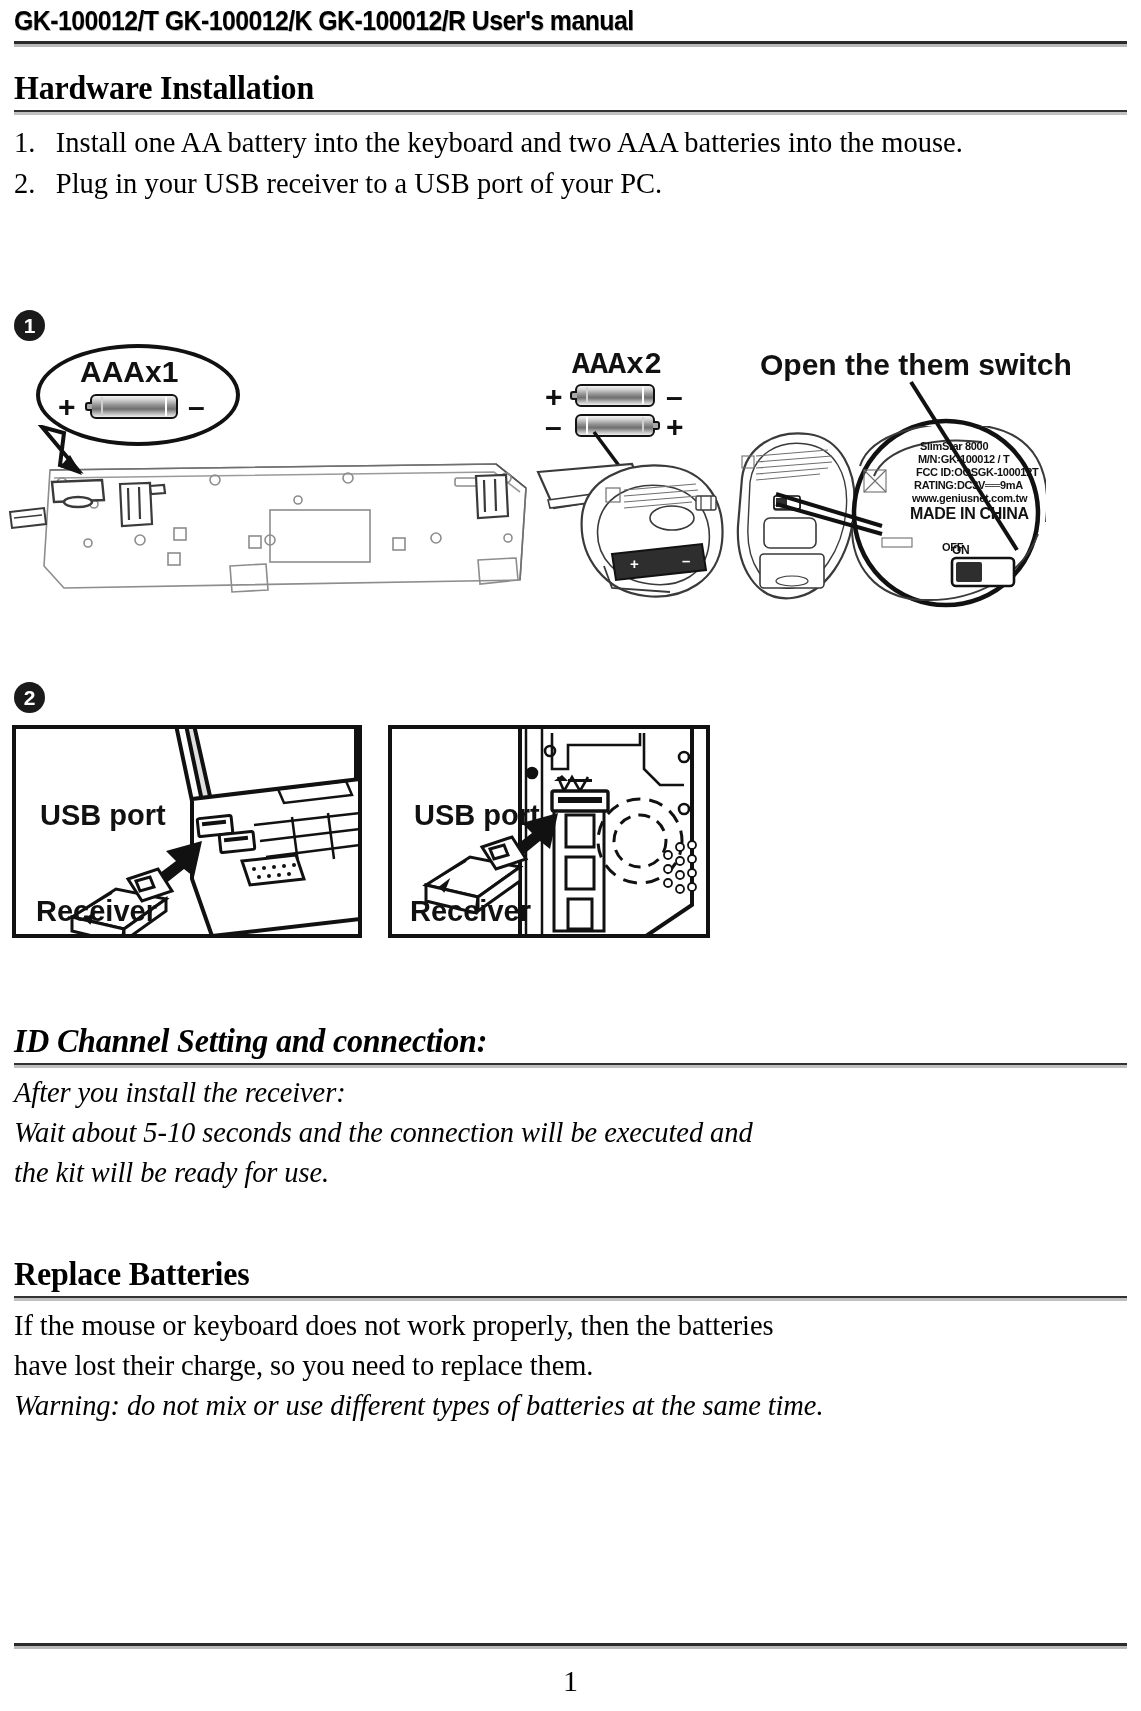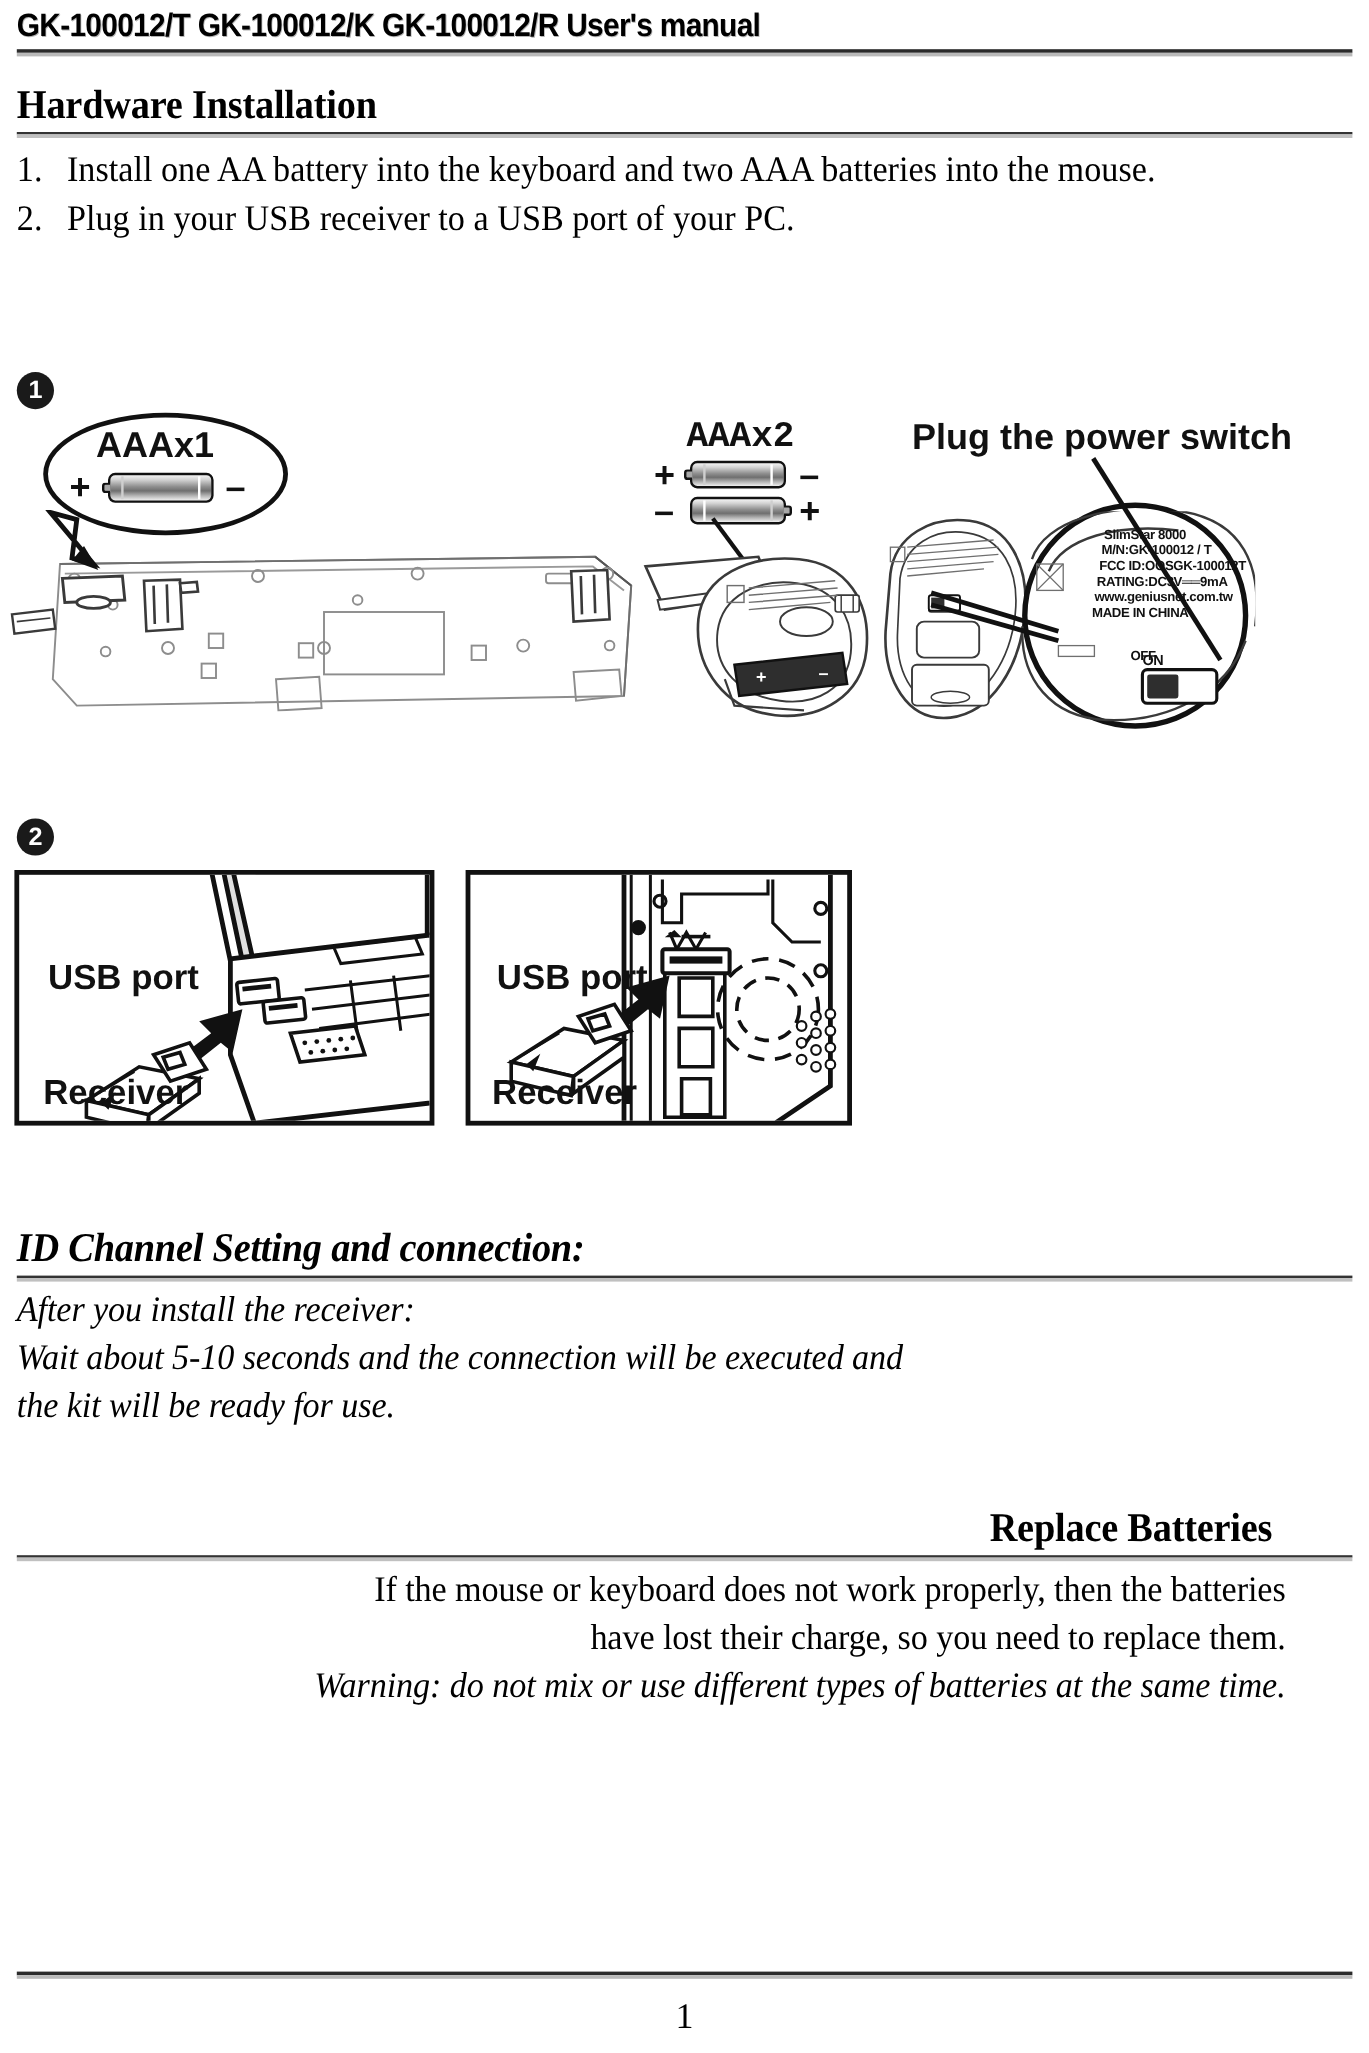--- a/index.html
+++ b/index.html
@@ -412,31 +412,31 @@
           <rect x="110" y="136" width="26" height="20" rx="2" fill="#2e2e2e" stroke="none"></rect>
         </g>
       </svg>
     </div>
 
     <div class="mouse-label" style="left:920px; top:140px; font-size:11px;">SlimStar  8000</div>
     <div class="mouse-label" style="left:918px; top:153px; font-size:11px;">M/N:GK-100012 / T</div>
     <div class="mouse-label" style="left:916px; top:166px; font-size:11px;">FCC  ID:OOSGK-100012T</div>
     <div class="mouse-label" style="left:914px; top:179px; font-size:11px;">RATING:DC3V══9mA</div>
     <div class="mouse-label" style="left:912px; top:192px; font-size:11px;">www.geniusnet.com.tw</div>
-    <div class="mouse-label" style="left:910px; top:205px; font-size:11px;text-align:center;">MADE  IN  CHINA</div>
+    <div class="mouse-label" style="left:910px; top:205px; font-size:16px;text-align:center;">MADE  IN  CHINA</div>
 
     <div class="mouse-label" style="left:952px; top:243px; font-size:12px;">ON</div>
     <div class="mouse-label" style="left:942px; top:241px; font-size:11px;">OFF</div>
 
     <svg class="artwork" style="left:770px; top:182px;" width="200" height="70" viewBox="0 0 200 70">
       <path d="M6 12 L112 44" stroke="#111111" stroke-width="4" fill="none"></path>
       <path d="M6 22 L112 52" stroke="#111111" stroke-width="4" fill="none"></path>
     </svg>
 
-    <div class="fig-label" style="left:760px; top:48px; font-size:30px;">Plug the power switch</div>
+    <div class="fig-label" style="left:760px; top:48px; font-size:30px;">Open the them switch</div>
     <svg class="artwork" style="left:905px; top:80px;" width="160" height="180" viewBox="0 0 160 180">
       <line x1="6" y1="2" x2="112" y2="170" stroke="#111111" stroke-width="4"></line>
     </svg>
   </div>
 
   <div class="figure" style="position:absolute; left:0; top:610px; width:1141px; height:330px;">
 
     <div class="badge" style="left:14px; top:72px;">2</div>
 
     <div class="usb-panel" style="left:12px; top:115px; width:350px; height:213px;">
@@ -578,21 +578,21 @@
   </div>
 
   <div style="position:absolute; left:14px; right:14px; top:1022px;font-style:italic;">
     <h2 class="sec" style="margin:0;">ID Channel Setting and connection:</h2>
     <div class="rule thin"></div>
     <div class="body-text" style="margin-top:4px;">After you install the receiver:</div>
     <div class="body-text">Wait about 5-10 seconds and the connection will be executed and</div>
     <div class="body-text">the kit will be ready for use.</div>
   </div>
 
-  <div style="position:absolute; left:14px; right:14px; top:1255px;text-align:right;">
+  <div style="position:absolute; left:14px; right:14px; top:1255px;">
     <h2 class="sec" style="margin:0;">Replace Batteries</h2>
     <div class="rule thin"></div>
     <div class="body-text" style="margin-top:4px;">If the mouse or keyboard does not work properly, then the batteries</div>
     <div class="body-text">have lost their charge, so you need to replace them.</div>
     <div class="body-text italic">Warning: do not mix or use different types of batteries at the same time.</div>
   </div>
 
   <div class="footer-rule" style="top:1643px;"></div>
   <div class="pagenum" style="top:1664px;">1</div>
 

